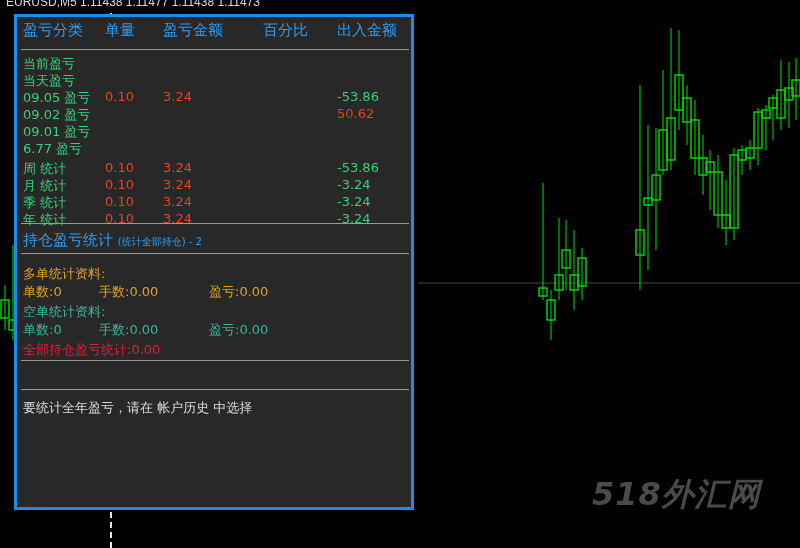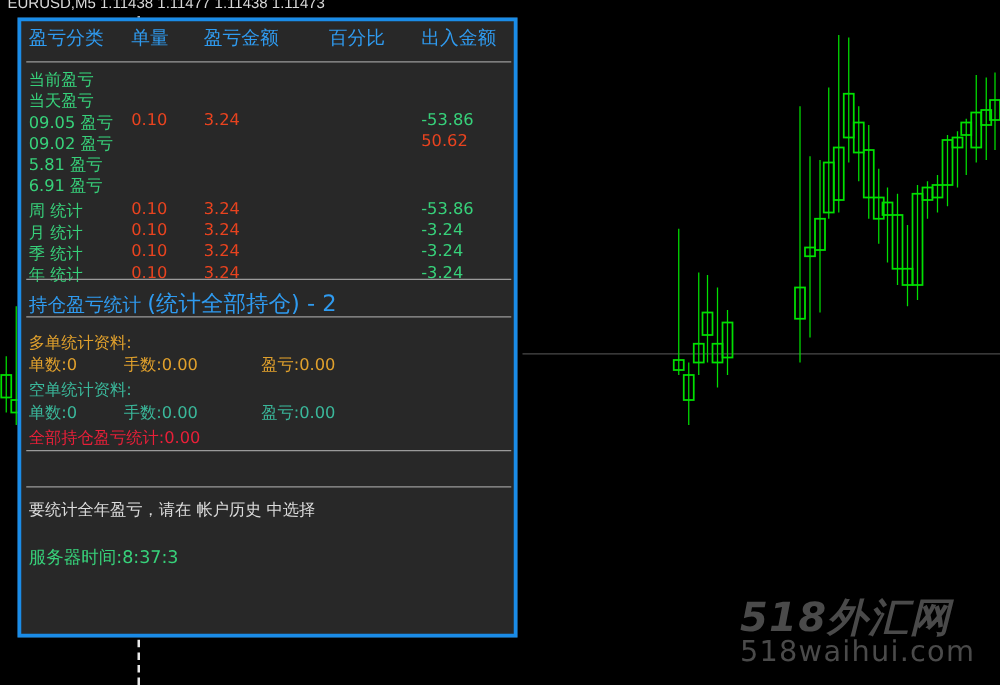--- a/index.html
+++ b/index.html
@@ -150,21 +150,21 @@
   
   .section-title {
     position: absolute;
     left: 6px;
     font-size: 15px;
     color: #2f9bf0;
     white-space: nowrap;
     font-family: "DejaVu Sans", sans-serif;
   }
   .section-title .sub {
-    font-size: 18px;
+    font-size: 10px;
   }
 
   
   .pos-line {
     position: absolute;
     left: 6px;
     font-size: 13px;
     white-space: nowrap;
     font-family: "DejaVu Sans", sans-serif;
   }
@@ -319,21 +319,20 @@
           <rect x="792" y="80" width="8" height="16" fill="none" stroke="#00e000" stroke-width="1.4"></rect>
         </g>
       </g>
   </svg>
 </div>
 
 <div id="crosshair-vline"></div>
 
 <div id="watermark">
   <div id="watermark-cn">518外汇网</div>
-  <div id="watermark-url">518waihui.com</div>
 </div>
 
 <div id="top-strip">
   <div id="top-strip-text">EURUSD,M5  1.11438 1.11477  1.11438 1.11473</div>
 </div>
 
 <div id="stats-panel">
   <div class="panel-inner">
 
     <div id="col-header">
@@ -368,28 +367,28 @@
           <span class="cell-flow" style="color: rgb(55, 209, 122);">-53.86</span>
         </div>
         <div class="data-row" style="top: 89px;">
           <span class="cell-label" style="color: rgb(55, 209, 122);">09.02 盈亏</span>
           <span class="cell-lots" style="color: rgb(232, 67, 31);"></span>
           <span class="cell-pl" style="color: rgb(232, 67, 31);"></span>
           <span class="cell-pct" style="color: rgb(232, 67, 31);"></span>
           <span class="cell-flow" style="color: rgb(232, 67, 31);">50.62</span>
         </div>
         <div class="data-row" style="top: 106px;">
-          <span class="cell-label" style="color: rgb(55, 209, 122);">5.81 盈亏</span>
+          <span class="cell-label" style="color: rgb(55, 209, 122);">09.01 盈亏</span>
           <span class="cell-lots" style="color: rgb(232, 67, 31);"></span>
           <span class="cell-pl" style="color: rgb(232, 67, 31);"></span>
           <span class="cell-pct" style="color: rgb(232, 67, 31);"></span>
           <span class="cell-flow" style="color: rgb(55, 209, 122);"></span>
         </div>
         <div class="data-row" style="top: 123px;">
-          <span class="cell-label" style="color: rgb(55, 209, 122);">6.91 盈亏</span>
+          <span class="cell-label" style="color: rgb(55, 209, 122);">6.77 盈亏</span>
           <span class="cell-lots" style="color: rgb(232, 67, 31);"></span>
           <span class="cell-pl" style="color: rgb(232, 67, 31);"></span>
           <span class="cell-pct" style="color: rgb(232, 67, 31);"></span>
           <span class="cell-flow" style="color: rgb(55, 209, 122);"></span>
         </div>
         <div class="data-row" style="top: 143px;">
           <span class="cell-label" style="color: rgb(55, 209, 122);">周 统计</span>
           <span class="cell-lots" style="color: rgb(232, 67, 31);">0.10</span>
           <span class="cell-pl" style="color: rgb(232, 67, 31);">3.24</span>
           <span class="cell-pct" style="color: rgb(232, 67, 31);"></span>
@@ -447,16 +446,15 @@
     <div class="pos-line clr-crimson" style="top:324px;">
       <span class="p0">全部持仓盈亏统计:0.00</span>
     </div>
 
     <div class="hrule" style="top:343px;"></div>
 
     <div class="hrule" style="top:372px;"></div>
 
     <div class="note-line" style="top:382px;">要统计全年盈亏，请在 帐户历史 中选择</div>
 
-    <div id="server-time">服务器时间:8:37:3</div>
 
   </div>
 </div>
 
 </body></html>

